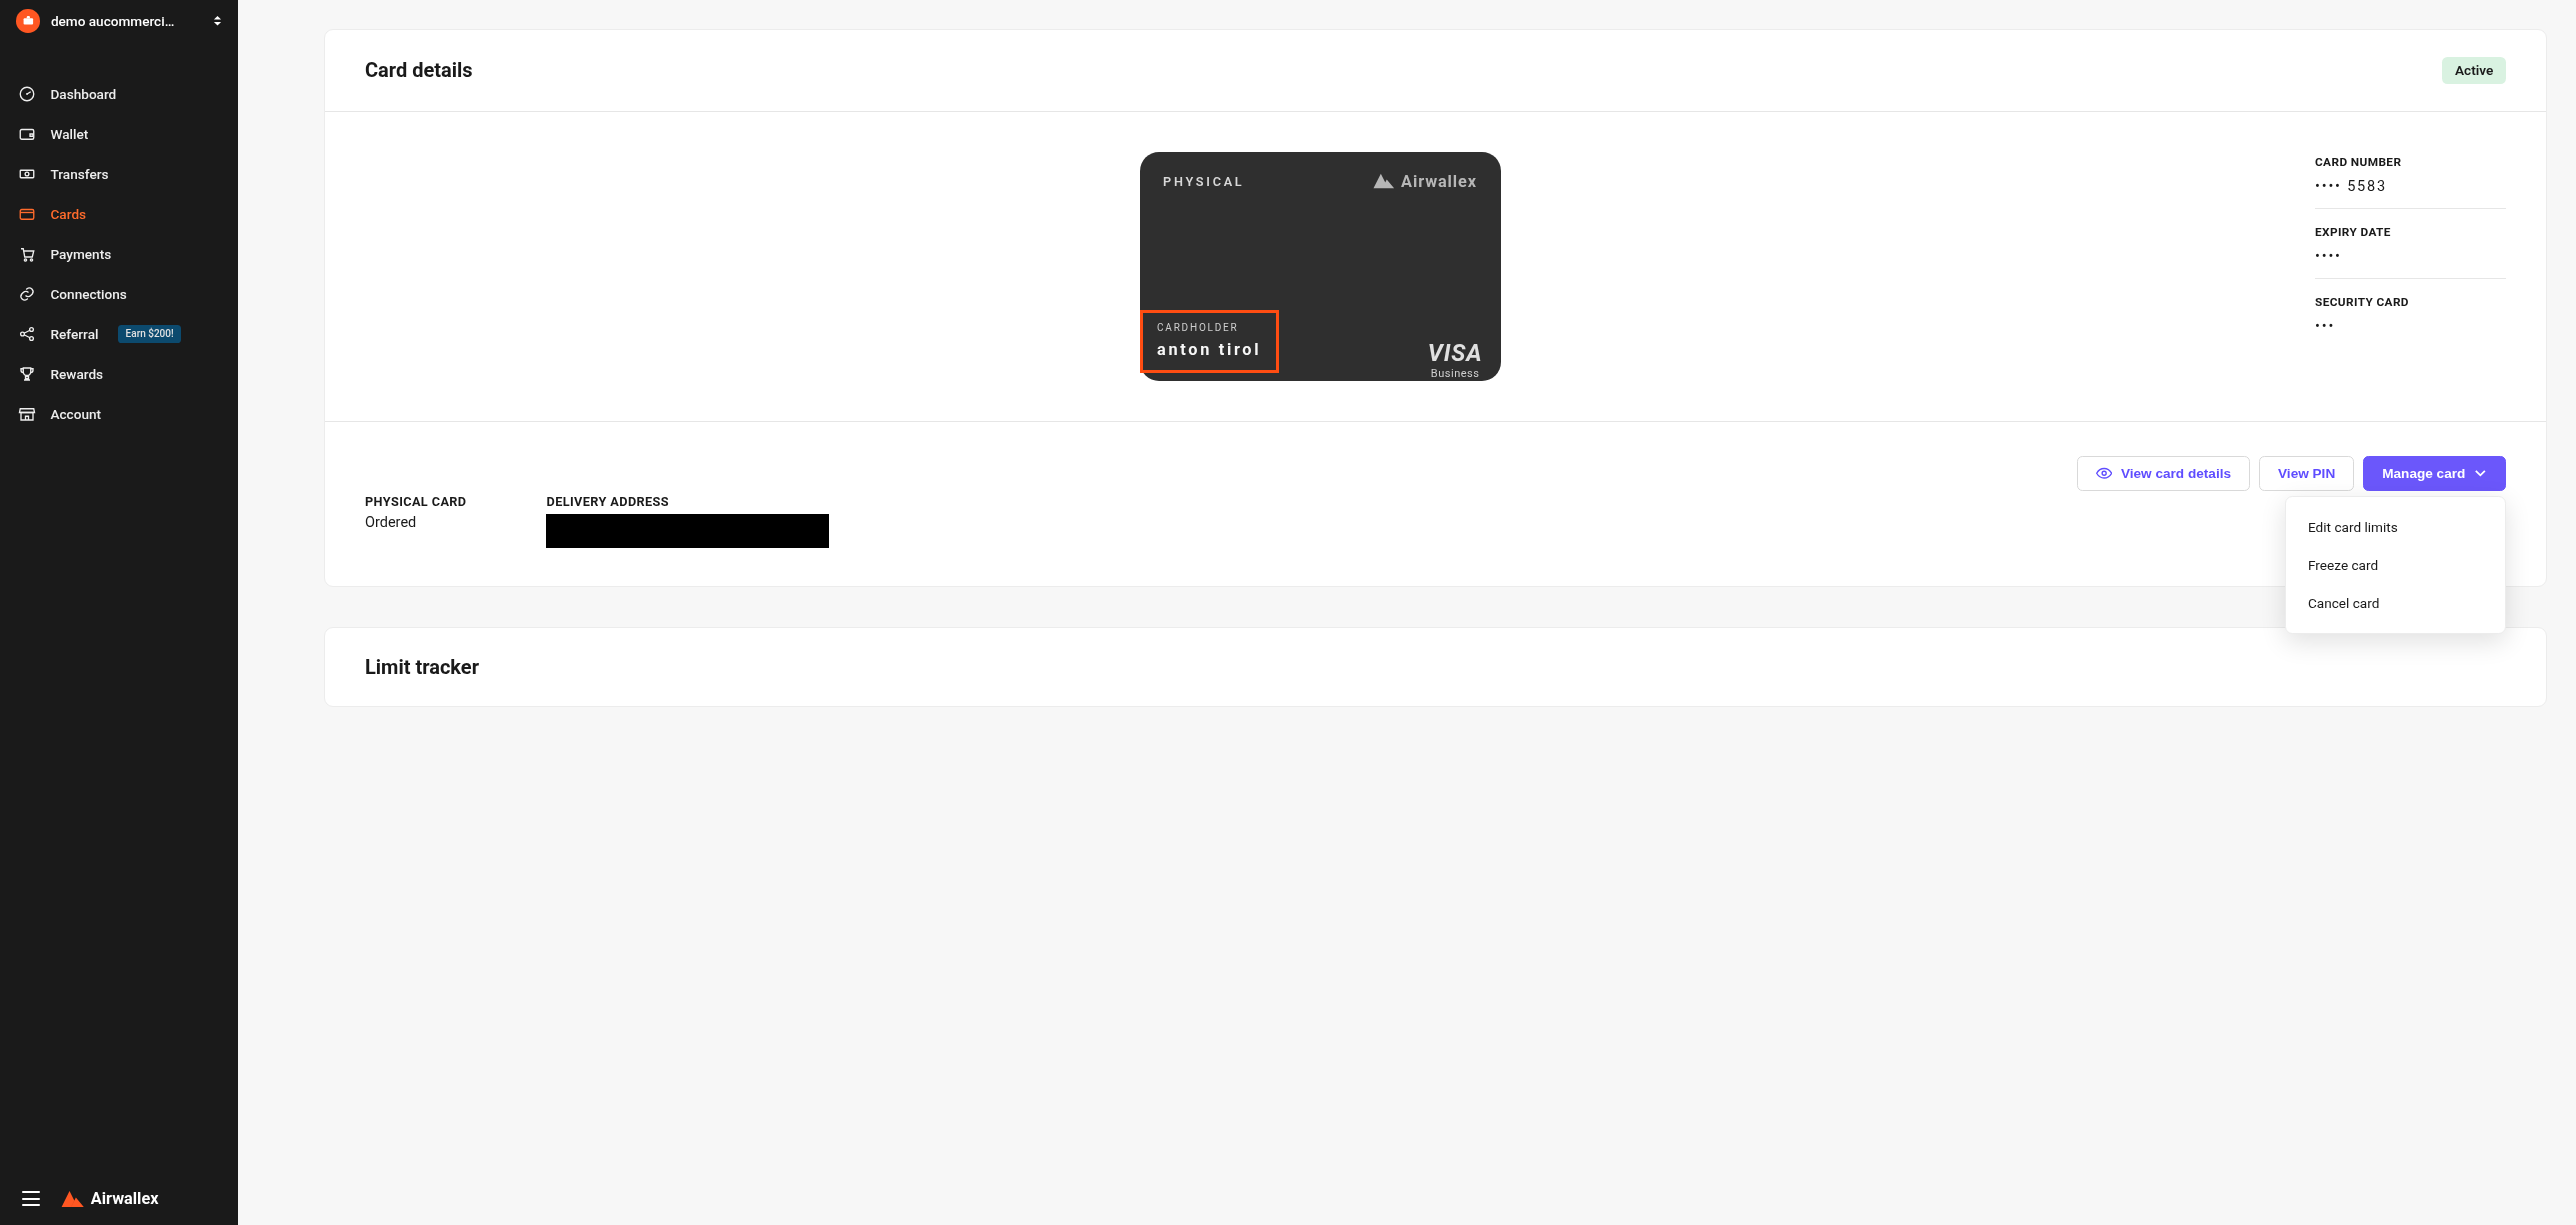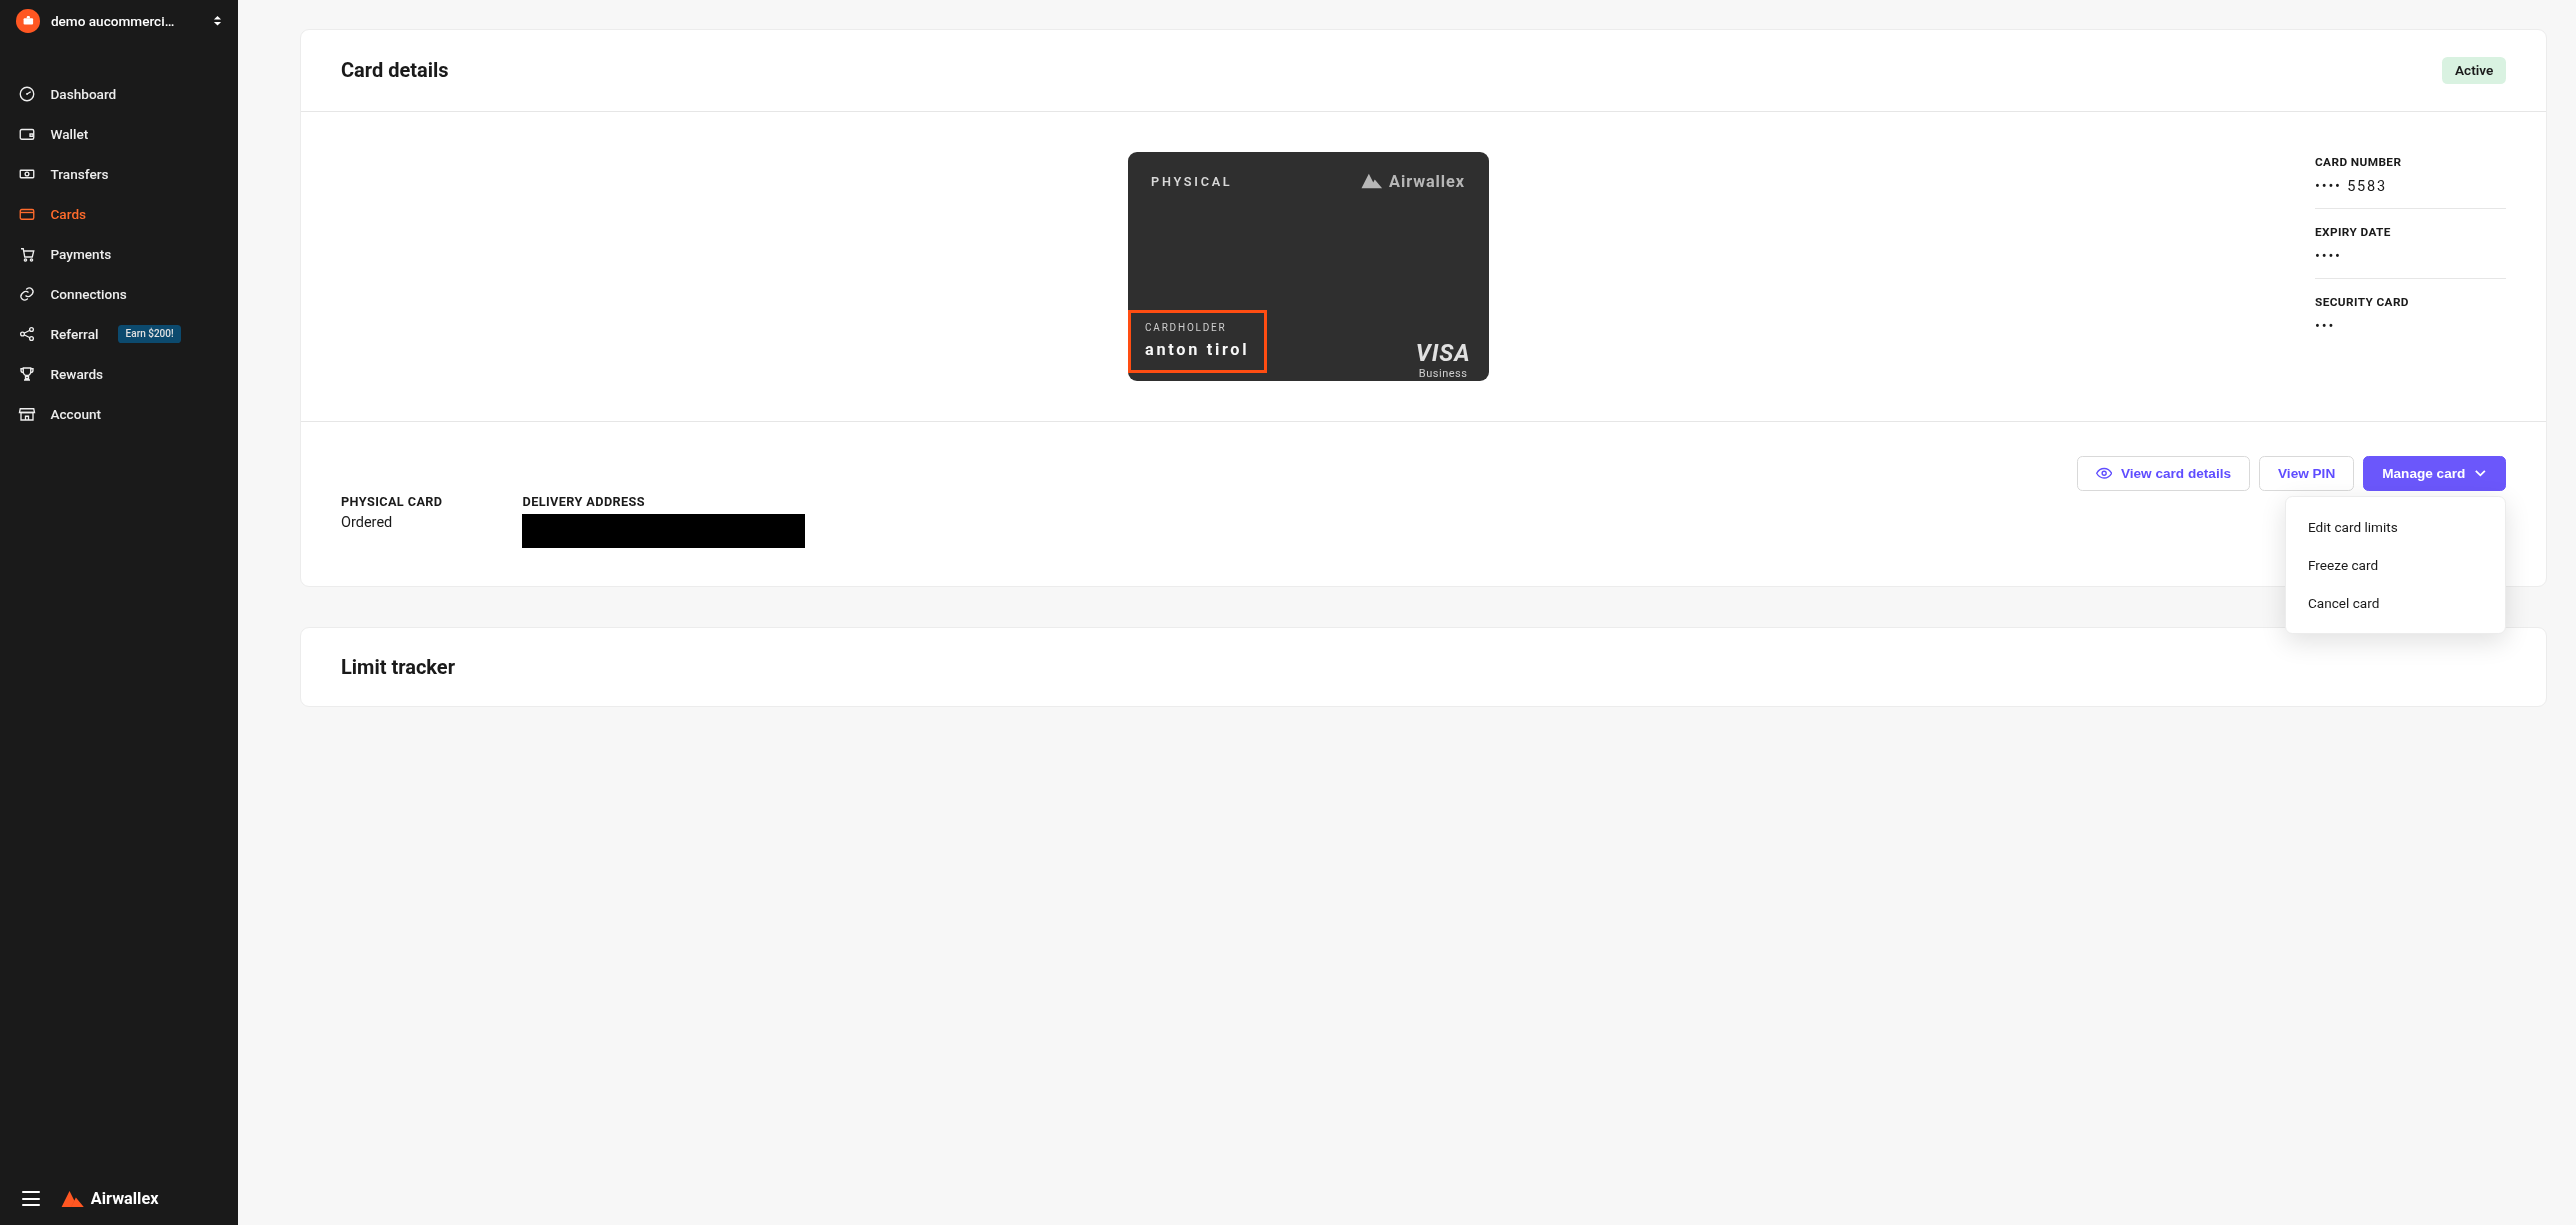--- a/index.html
+++ b/index.html
@@ -77,21 +77,21 @@
   .sidebar-footer .hamburger { width: 18px; height: 14.5px; display: flex; flex-direction: column; justify-content: space-between; cursor: pointer; }
   .sidebar-footer .hamburger span { display: block; height: 1.8px; background: #fff; border-radius: 0.9px; }
   .sidebar-footer .brand { display: flex; align-items: center; gap: 5.4px; }
   .sidebar-footer .brand svg { width: 25.4px; height: 20px; fill: #ff5722; }
   .sidebar-footer .brand-text { font-size: 16.3px; font-weight: 700; color: #fff; }
 
   
   .main {
     flex: 1;
     overflow-y: auto;
-    padding: 29px 29px 29px 62px;
+    padding: 29px 29px 29px 86px;
   }
   .panel {
     background: #fff;
     border: 0.9px solid #ececec;
     border-radius: 9px;
     margin-bottom: 40px;
     position: relative;
   }
   .panel-header {
     display: flex; justify-content: space-between; align-items: center;
@@ -105,21 +105,21 @@
     padding: 5.4px 12.7px; border-radius: 5.4px;
   }
   .panel-body {
     display: flex;
     padding: 40px 40px;
     gap: 40px;
     border-bottom: 0.9px solid #e6e6e6;
   }
   .card-visual-wrap { flex: 1; display: flex; justify-content: center; }
   .card-visual {
-    width: 361px; height: 229px; border-radius: 9px;
+    width: 361px; height: 229px; border-radius: 19px;
     background: #2f2f2f;
     color: #f1f1f1;
     position: relative;
     padding: 20px 23.6px;
     font-family: inherit;
     letter-spacing: 0.9px;
   }
   .card-top { display: flex; justify-content: space-between; align-items: center; }
   .card-type { font-size: 12.7px; font-weight: 600; letter-spacing: 2.7px; text-transform: uppercase; color: #d8d8d8; }
   .card-brand { display: flex; align-items: center; gap: 5.4px; font-size: 16.3px; font-weight: 700; color: #b7b7b7; }

